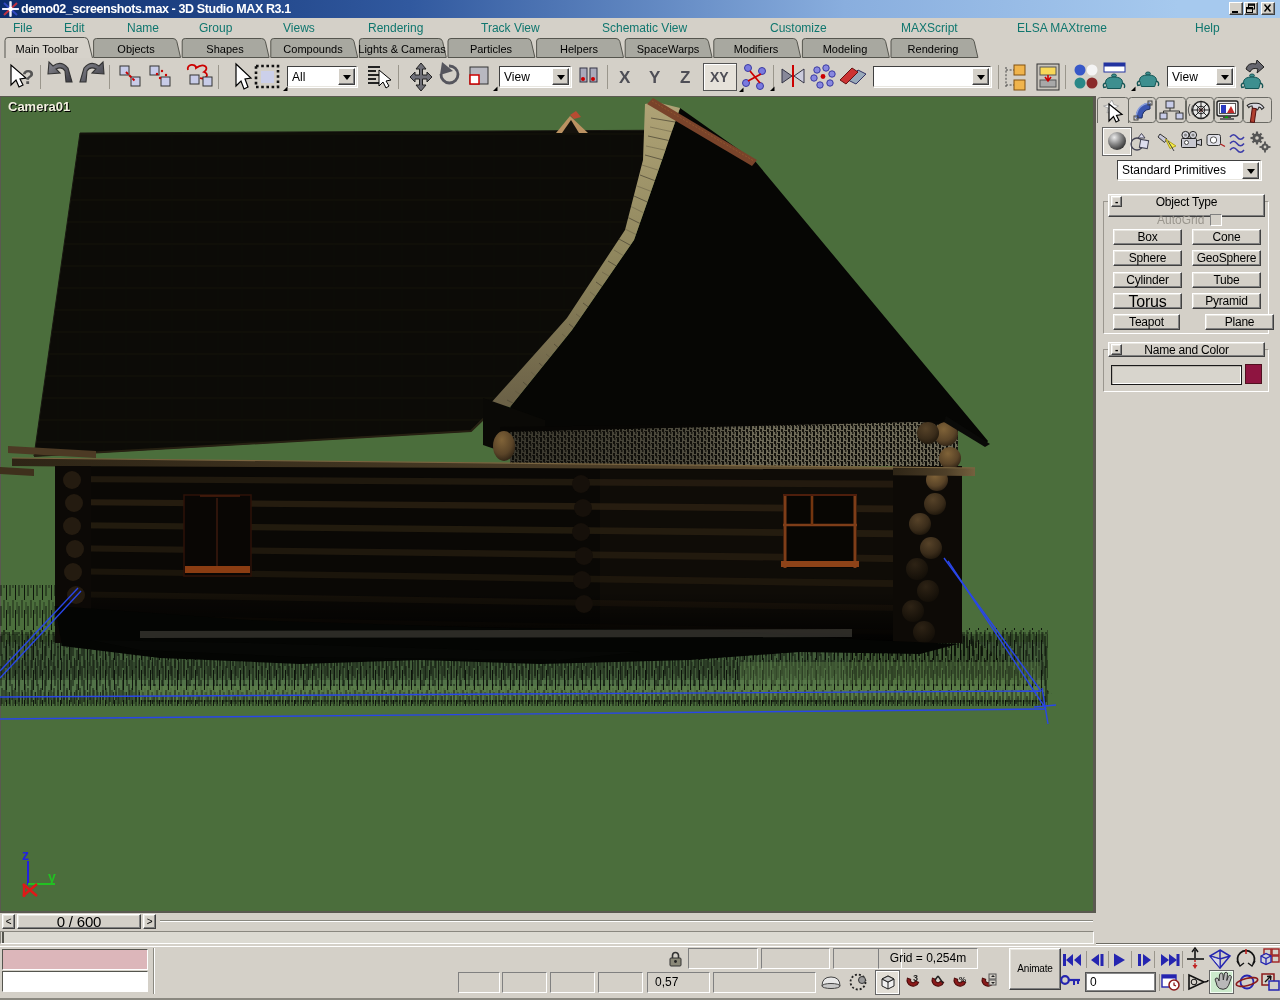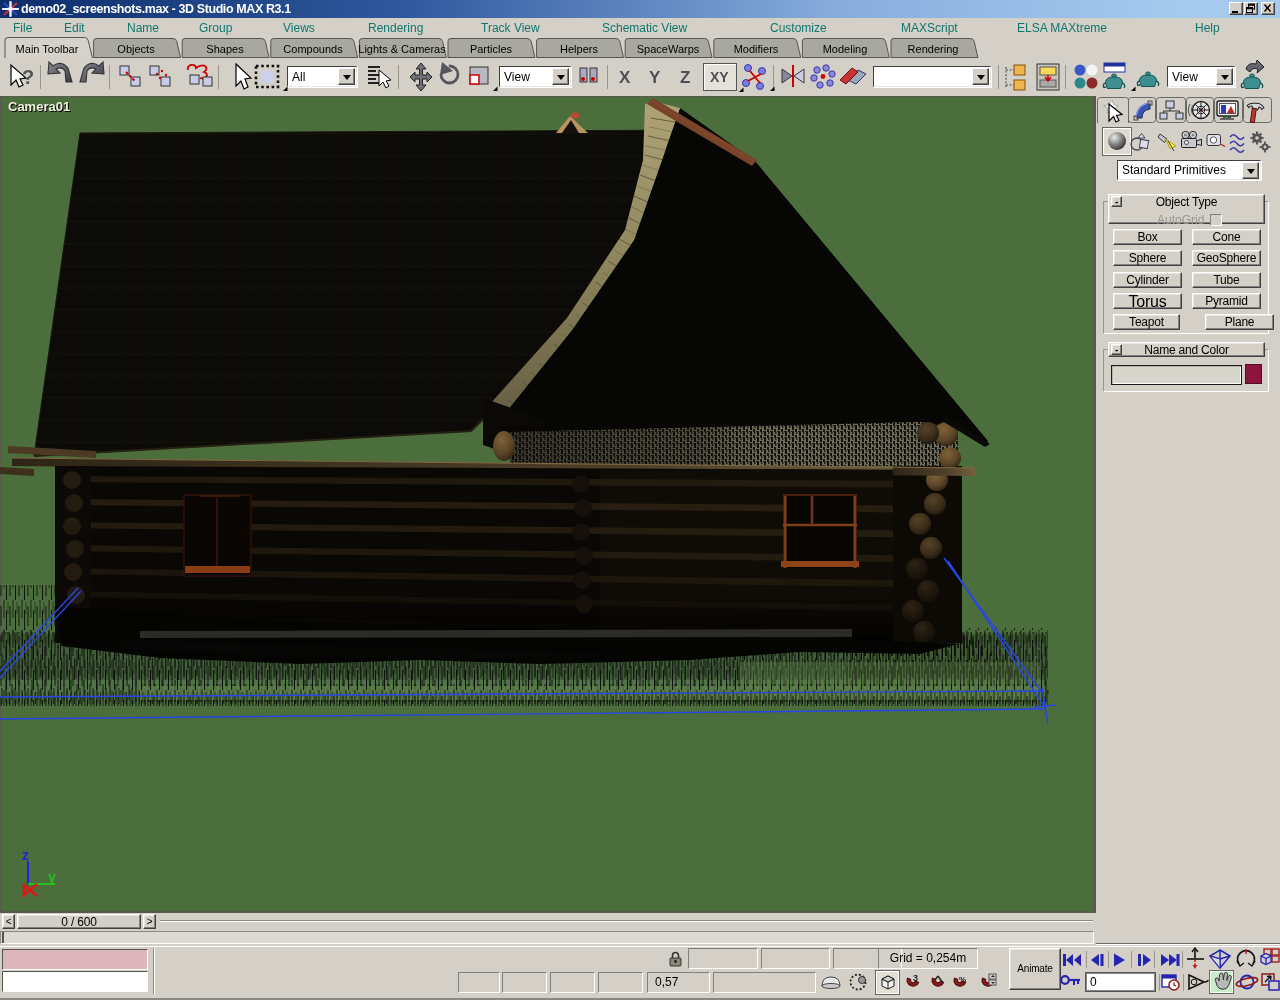--- a/index.html
+++ b/index.html
@@ -613,21 +613,21 @@
           <line x1="163.5" y1="21" x2="174.5" y2="21"></line>
         </g>
         <circle cx="169" cy="21" r="1.4" fill="#d4d0c8"></circle>
       </g>
 </svg>
 <div class="combo" style="left:21px;top:64px;width:144px;height:20px">
       <span style="font-size:12px;top:2px">Standard Primitives</span>
       <i></i>
     </div>
 <div style="position:absolute;left:7px;top:105px;width:166px;height:133px;border:1px solid;border-color:#9a968e #fff #fff #9a968e"></div>
-<div class="raisedb" style="left:12px;top:98px;width:157px;height:30px;font-size:12px;line-height:14px">Object Type</div>
+<div class="raisedb" style="left:12px;top:98px;width:157px;height:23px;font-size:12px;line-height:14px">Object Type</div>
 <div class="raisedb" style="left:15px;top:100px;width:11px;height:11px;font-size:10px;line-height:9px;font-weight:bold">-</div>
 <span style="position:absolute;left:61px;top:117px;font-size:12px;color:#9a968e">AutoGrid</span>
 <div style="position:absolute;left:114px;top:118px;width:12px;height:12px;background:#d4d0c8;border:1px solid;border-color:#808080 #fff #fff #808080"></div>
 <div class="raisedb" style="left:17px;top:133px;width:69px;height:16px;font-size:12px;line-height:15px">Box</div>
 <div class="raisedb" style="left:96px;top:133px;width:69px;height:16px;font-size:12px;line-height:15px">Cone</div>
 <div class="raisedb" style="left:17px;top:154px;width:69px;height:16px;font-size:12px;line-height:15px">Sphere</div>
 <div class="raisedb" style="left:96px;top:154px;width:69px;height:16px;font-size:12px;line-height:15px">GeoSphere</div>
 <div class="raisedb" style="left:17px;top:176px;width:69px;height:16px;font-size:12px;line-height:15px">Cylinder</div>
 <div class="raisedb" style="left:96px;top:176px;width:69px;height:16px;font-size:12px;line-height:15px">Tube</div>
 <div class="raisedb" style="left:17px;top:197px;width:69px;height:16px;font-size:16px;line-height:15px">Torus</div>
@@ -635,21 +635,21 @@
 <div class="raisedb" style="left:17px;top:218px;width:67px;height:16px;font-size:12px;line-height:15px">Teapot</div>
 <div class="raisedb" style="left:109px;top:218px;width:69px;height:16px;font-size:12px;line-height:15px">Plane</div>
 <div style="position:absolute;left:7px;top:253px;width:166px;height:43px;border:1px solid;border-color:#9a968e #fff #fff #9a968e"></div>
 <div class="raisedb" style="left:12px;top:246px;width:157px;height:15px;font-size:12px;line-height:14px">Name and Color</div>
 <div class="raisedb" style="left:15px;top:248px;width:11px;height:11px;font-size:10px;line-height:9px;font-weight:bold">-</div>
 <div style="position:absolute;left:15px;top:269px;width:131px;height:20px;border:1px solid #1a1a1a;background:#d8d5cd;box-shadow:inset 1px 1px 0 #b8b4ac,inset -1px -1px 0 #fff"></div>
 <div style="position:absolute;left:149px;top:268px;width:17px;height:20px;background:#8e1440;border:1px solid #50101f"></div>
 </div>
 <div id="tslider">
 <div class="raisedb" style="left:2px;top:1px;width:13px;height:15px;font-size:10px;line-height:14px">&lt;</div>
-<div class="raisedb" style="left:17px;top:1px;width:124px;height:15px;font-size:12px;line-height:14px">0 / 600</div>
+<div class="raisedb" style="left:17px;top:1px;width:124px;height:15px;font-size:15px;line-height:14px">0 / 600</div>
 <div class="raisedb" style="left:143px;top:1px;width:13px;height:15px;font-size:10px;line-height:14px">&gt;</div>
 <div style="position:absolute;left:160px;top:7px;width:933px;height:2px;border-top:1px solid #8a8880;border-bottom:1px solid #fff"></div>
 </div>
 <div id="trackbar">
 <div style="position:absolute;left:0;top:1px;width:1094px;height:13px;background:#dcdad2;border:1px solid;border-color:#8a8880 #fff #fff #8a8880"></div>
 <div style="position:absolute;left:2px;top:2px;width:2px;height:11px;background:#55554e"></div>
 </div>
 <div id="statusarea">
 <div style="position:absolute;left:0;top:0;width:1280px;height:1px;background:#fff"></div>
 <div class="sunk" style="left:2px;top:3px;width:146px;height:21px;background:#dcb6ba;border-color:#55554e #fff #fff #55554e"></div>

